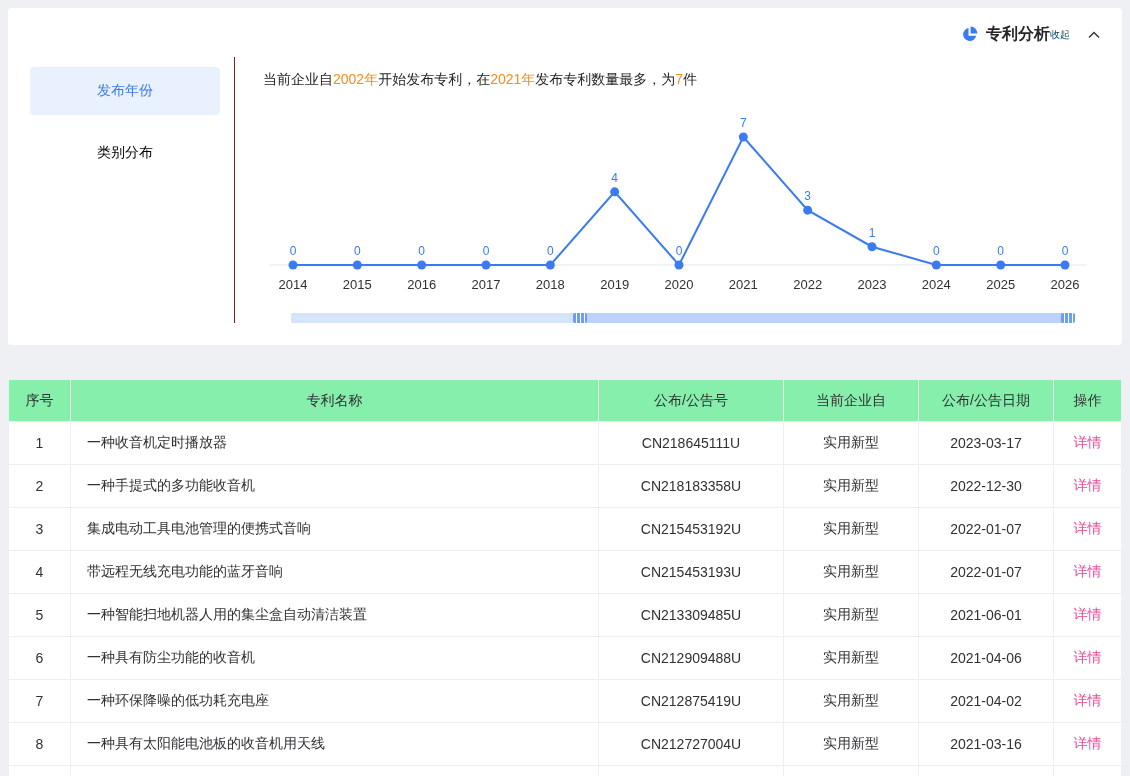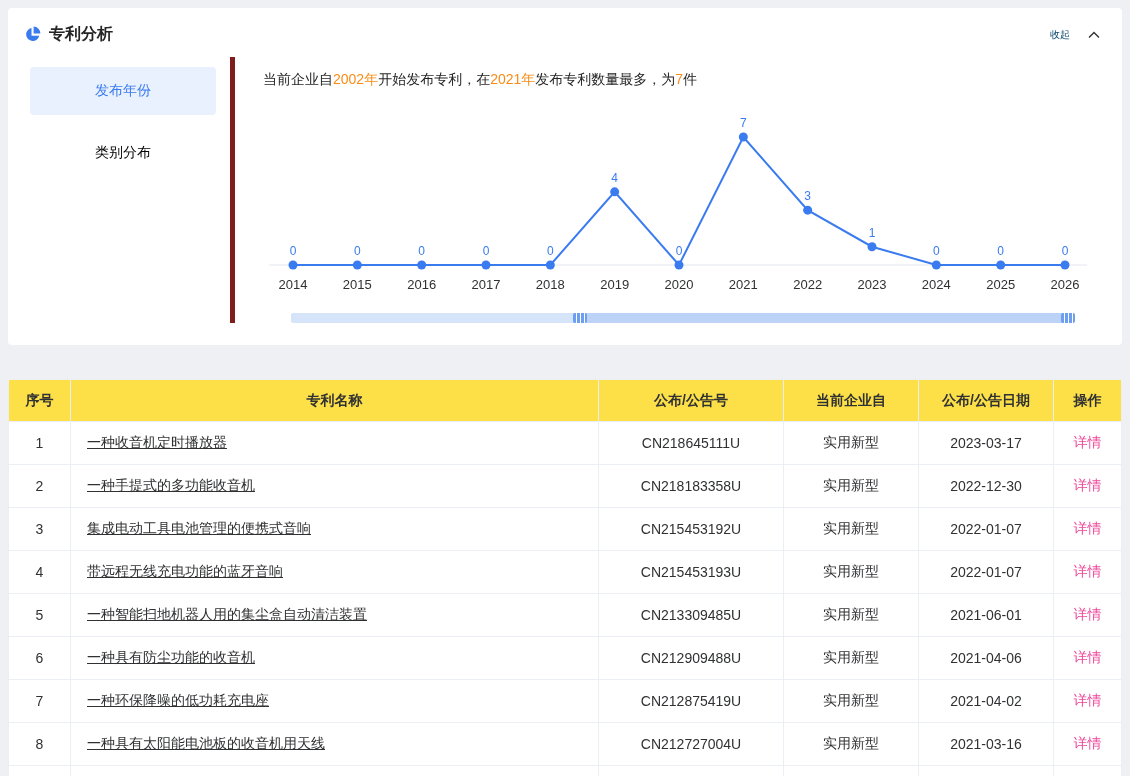--- a/index.html
+++ b/index.html
@@ -7,33 +7,33 @@
   body {
     background:#eef0f4;
     font-family:"Liberation Sans","DejaVu Sans",sans-serif;
     color:#303133;
   }
   .card { background:#fff; border-radius:4px; }
 
   
   .top-card { margin:8px 8px 0 8px; padding-bottom:22px; }
   .panel-header {
-    display:flex; align-items:center; justify-content:space-between;
-    padding:16px 22px 12px 16px;
+    display:flex; align-items:center; justify-content:flex-end;
+    padding:16px 22px 12px 6px;
   }
   .panel-title-wrap { display:flex; align-items:center; gap:8px; }
   .panel-title { font-size:16px; font-weight:bold; color:#262626; }
   .collapse-btn {
     display:flex; align-items:center; gap:18px;
     background:none; border:none; cursor:pointer;
     font-size:10px; color:#0c4a6e;
     font-family:inherit;
   }
   .panel-body { display:flex; padding:0 22px; }
-  .side-tabs { width:205px; flex:none; padding-top:10px; border-right:5px solid #7f1d1d; padding-right:14px; }
+  .side-tabs { width:205px; flex:none; padding-top:10px; border-right:1px solid #7f1d1d; padding-right:14px; }
   .tab {
     height:48px; display:flex; align-items:center; justify-content:center;
     font-size:14px; cursor:pointer; border-radius:4px; margin-bottom:14px;
     color:#000000;
   }
   .tab.active { background:#e8f1fd; color:#3a7bf0; }
   .chart-col { flex:1; padding-left:26px; min-width:0; }
   .summary { font-size:14px; line-height:24px; margin:10px 0 16px 2px; color:#262626; }
   .summary .hl { color:#fa8c16; }
   .chart-svg { display:block; }
@@ -50,22 +50,22 @@
   }
 
   
   .table-card { margin:34px 8px 0 8px; overflow:hidden; }
   table { width:100%; border-collapse:collapse; table-layout:fixed; }
   th, td {
     border:1px solid #ebeef5; font-size:14px;
     height:43px; padding:0 10px; text-align:center;
     overflow:hidden; white-space:nowrap; text-overflow:ellipsis;
   }
-  th { background:#fde047; font-weight:700; height:42px; color:#303133; }
-  td.name { text-align:left; padding-left:16px;text-decoration:underline; }
+  th { background:#86efac; font-weight:400; height:42px; color:#303133; }
+  td.name { text-align:left; padding-left:16px; }
   a.detail { color:#ec4899; text-decoration:none; cursor:pointer; }
 </style>
 </head>
 <body>
 
 <div class="card top-card">
   <div class="panel-header">
     <div class="panel-title-wrap">
       <svg width="17" height="17" viewBox="0 0 17 17">
         <path d="M7.5 2 A6.6 6.6 0 1 0 15.2 9.8 L7.5 9.8 Z" fill="#3a7bf0"></path>

